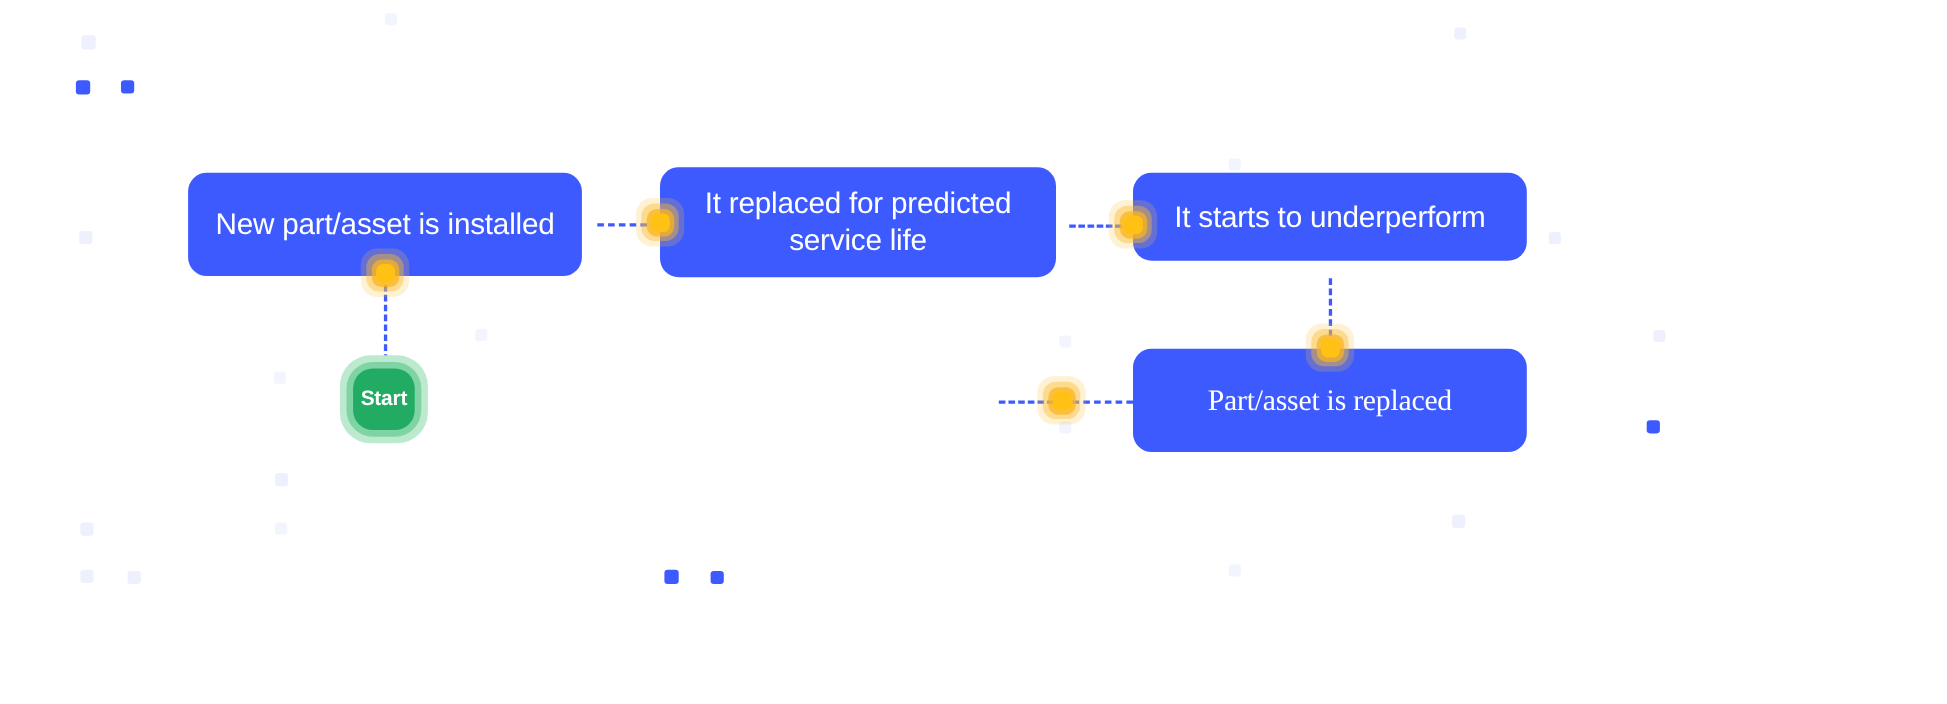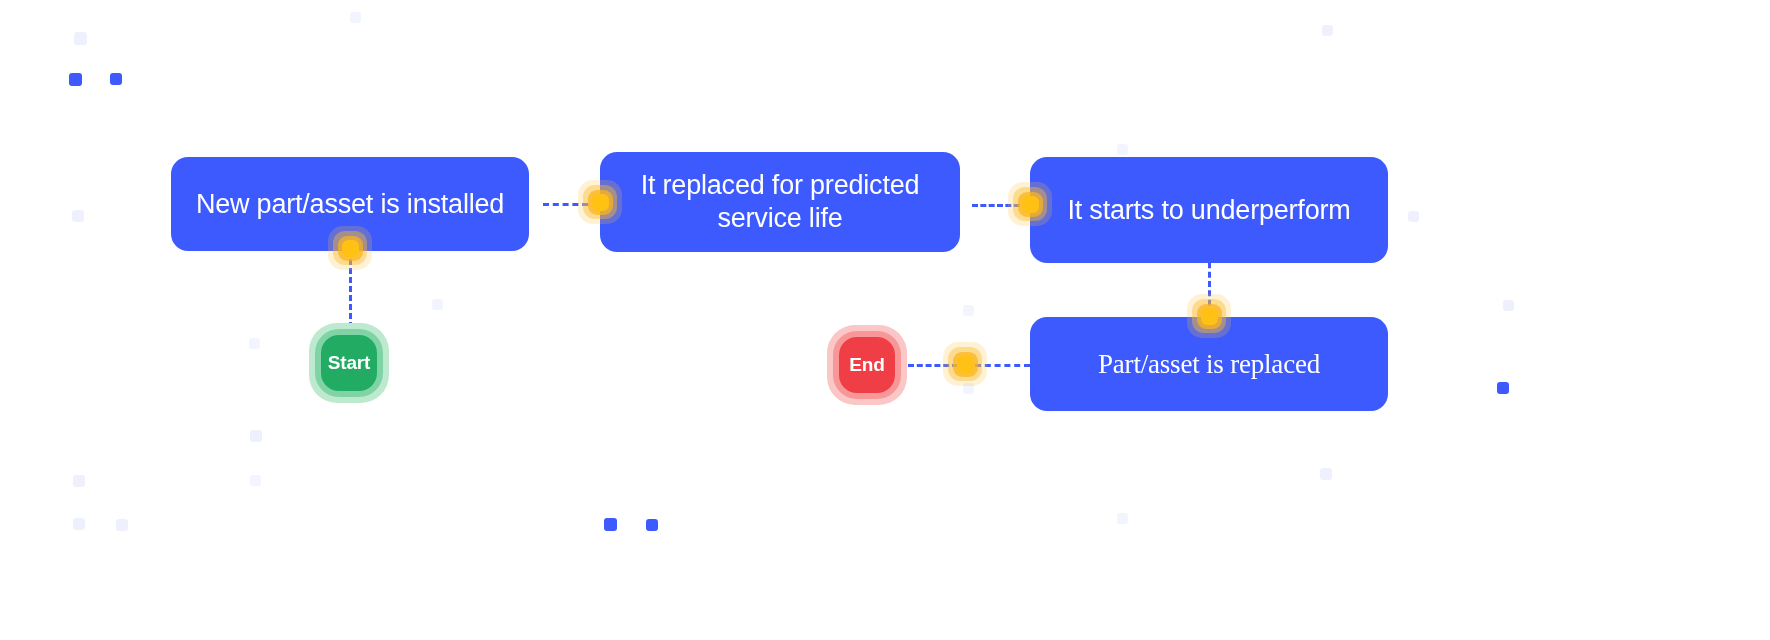--- a/index.html
+++ b/index.html
@@ -164,43 +164,36 @@
     <div class="dash-h" style="left:975px; top:364px; width:55px;"></div>
 
     <div class="node" style="left:171px; top:157px; width:358px; height:94px;">
       <span class="node-label">New part/asset is installed</span>
     </div>
 
     <div class="node" style="left:600px; top:152px; width:360px; height:100px;">
       <span class="node-label">It replaced for predicted service life</span>
     </div>
 
-    <div class="node" style="left:1030px; top:157px; width:358px; height:106px;">
+    <div class="node" style="left:1030px; top:157px; width:358px; height:80px;">
       <span class="node-label">It starts to underperform</span>
     </div>
 
     <div class="node" style="left:1030px; top:317px; width:358px; height:94px;font-family:Liberation Serif, serif;">
       <span class="node-label">Part/asset is replaced</span>
     </div>
 
     <div class="badge-wrap badge-start" style="left:309px; top:323px; width:80px; height:80px;text-align:center;">
       <div class="badge-halo h1"></div>
       <div class="badge-halo h2"></div>
       <div class="badge-core">
         <span>Start</span>
       </div>
     </div>
 
-    <div class="badge-wrap badge-end" style="left:827px; top:325px; width:80px; height:80px;">
-      <div class="badge-halo h1"></div>
-      <div class="badge-halo h2"></div>
-      <div class="badge-core">
-        <span>End</span>
-      </div>
-    </div>
 
     <div id="junction-layer">
         <div class="junction" style="left: 327px; top: 225px;">
           <div class="ring r1"></div>
           <div class="ring r2"></div>
           <div class="ring r3"></div>
           <div class="core"></div>
         </div>
         <div class="junction" style="left: 577px; top: 179px;">
           <div class="ring r1"></div>

